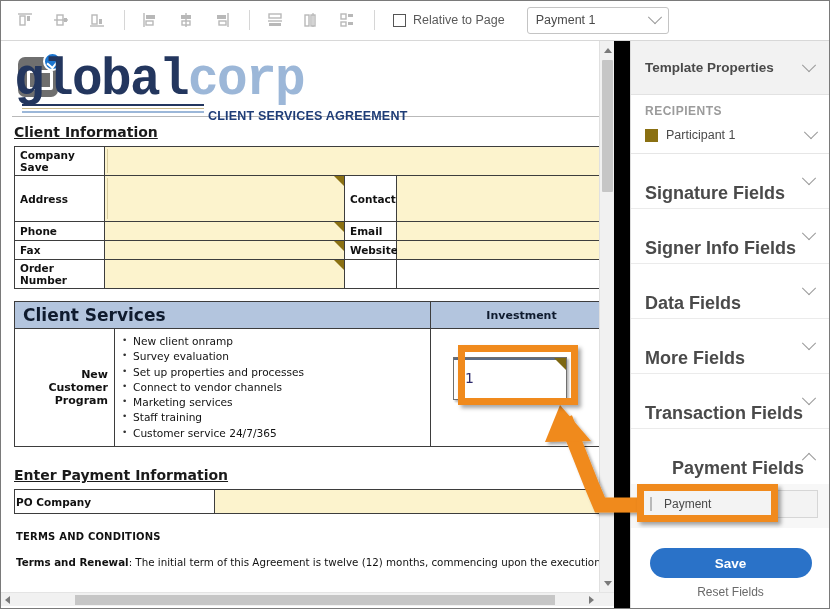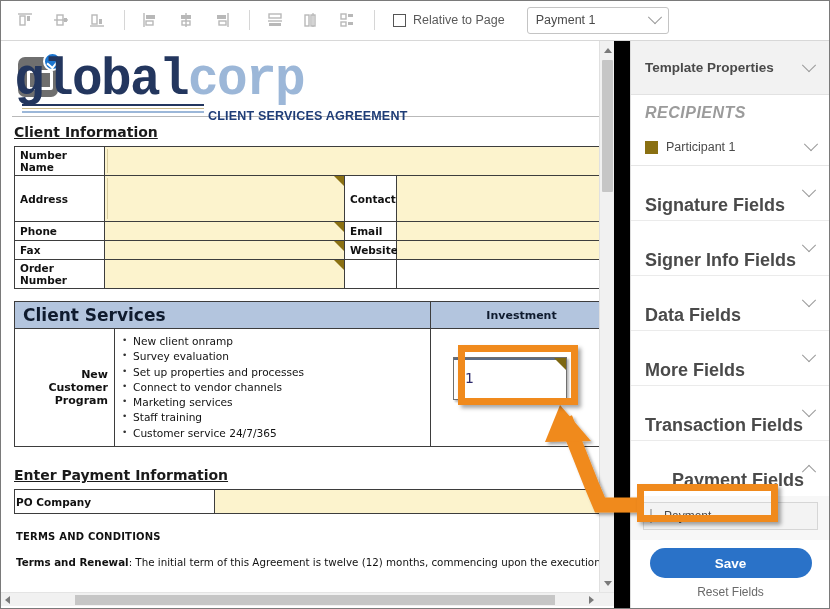--- a/index.html
+++ b/index.html
@@ -426,26 +426,25 @@
     flex: 1;
     font-size: 13.5px;
     font-weight: bold;
     color: #4a4a4a;
   }
   .sb-recip {
     padding: 9px 14px 11px 14px;
     border-bottom: 1px solid #e6e6e6;
   }
   .sb-recip-title {
-    font-size: 16px;
+    font-size: 12px;
     font-weight: bold;
     color: #9b9b9b;
     letter-spacing: 0.5px;
-    margin-bottom: 18px;
-    font-style: italic;
+    margin-bottom: 10px;
   }
   .sb-recip-row {
     display: flex;
     align-items: center;
     cursor: pointer;
   }
   .swatch {
     width: 13px; height: 13px;
     margin-right: 8px;
     flex: none;
@@ -665,21 +664,21 @@
 
       <table class="dtable">
         <colgroup>
           <col style="width:90px">
             <col style="width:240px">
           <col style="width:52px">
             <col style="width:216px">
         </colgroup>
         <tbody>
           <tr>
-            <td class="lbl">Number Name</td>
+            <td class="lbl">Company Save</td>
             <td class="fld" colspan="3">
               <span class="caret"></span>
                 <span class="corner"></span>
             </td>
           </tr>
           <tr>
             <td class="lbl" style="height:46px">Address</td>
             <td class="fld">
               <span class="caret"></span>
                 <span class="corner"></span>

